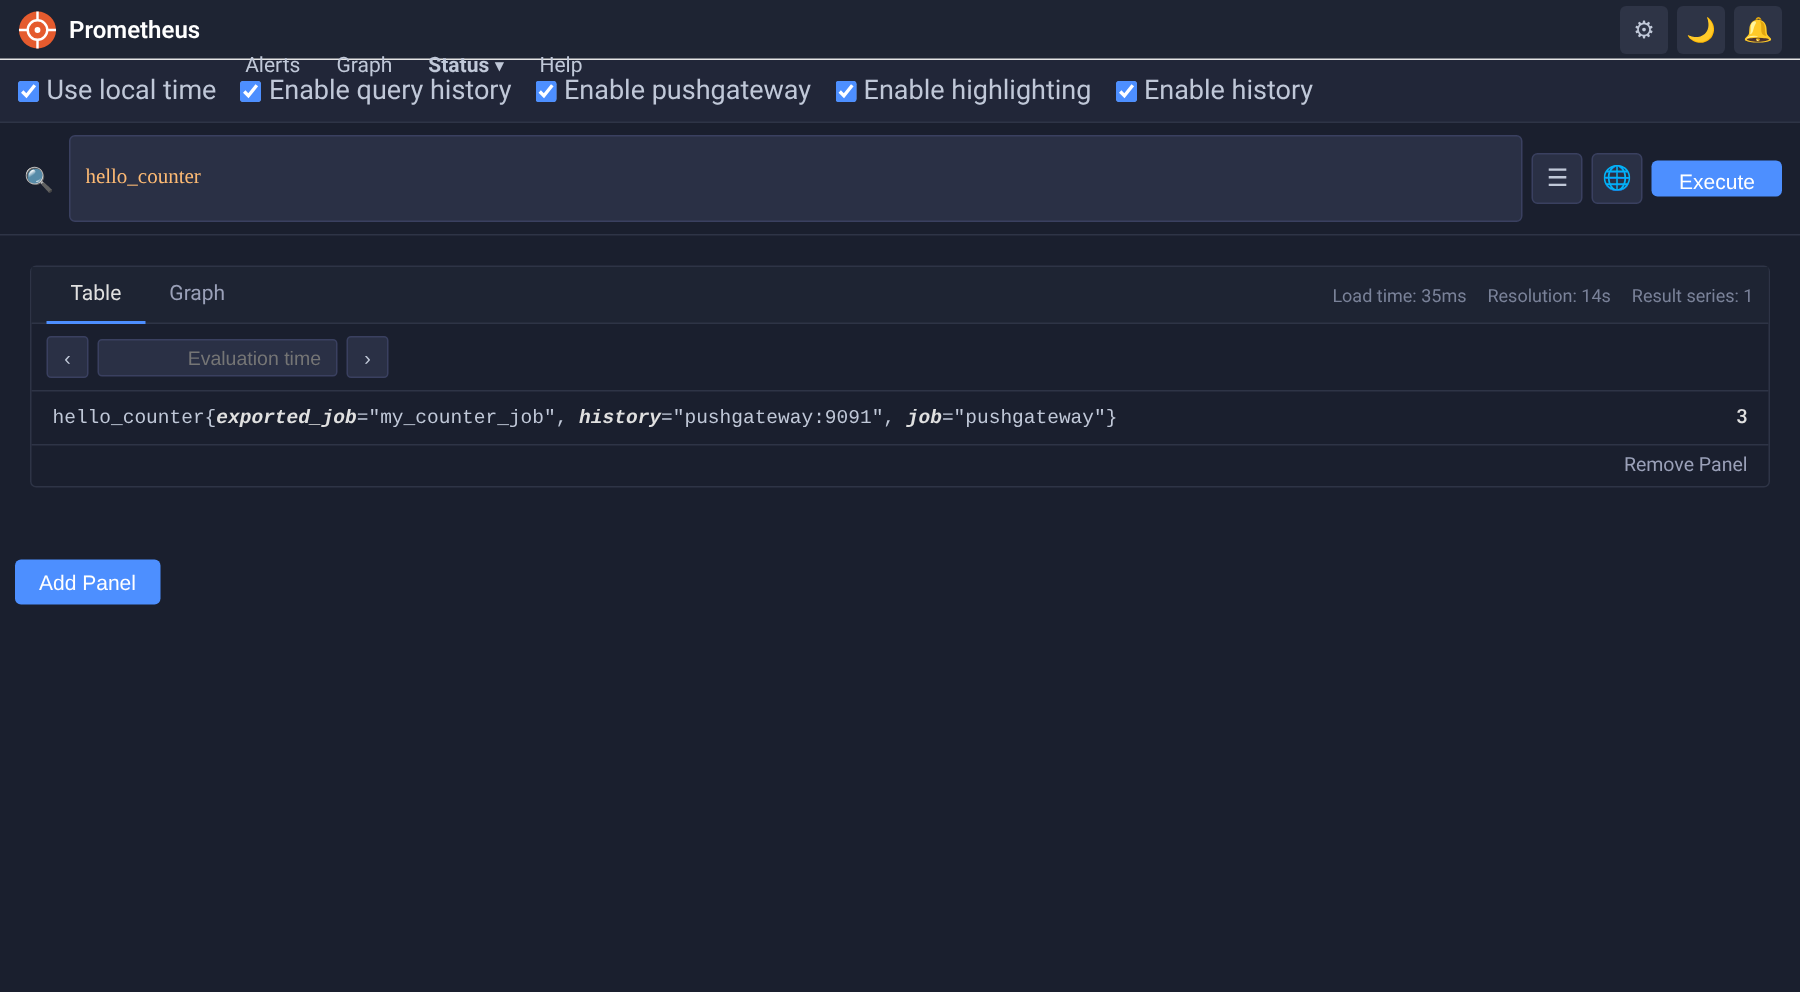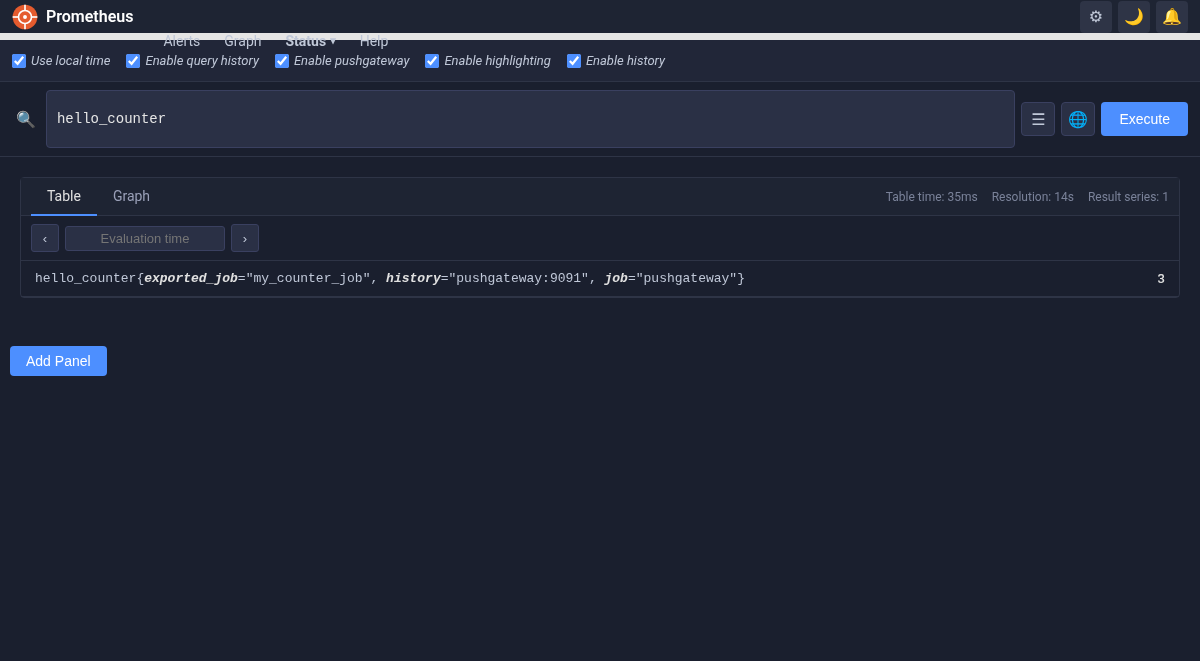--- a/index.html
+++ b/index.html
@@ -12,21 +12,21 @@
       overflow: hidden;
     }
 
     
     .navbar {
       background: #1e2433;
       display: flex;
       align-items: center;
       padding: 0 12px;
       height: 40px;
-      border-bottom: 7px solid #e5e5e5;
+      border-bottom: 1px solid #e5e5e5;
     }
     .navbar-brand {
       display: flex;
       align-items: center;
       gap: 8px;
       margin-right: 20px;
     }
     .brand-logo {
       width: 26px;
       height: 26px;
@@ -92,24 +92,23 @@
       gap: 5px;
       cursor: pointer;
     }
     .checkbox-item input[type="checkbox"] {
       accent-color: #4d8fff;
       width: 14px;
       height: 14px;
       cursor: pointer;
     }
     .checkbox-label {
-      font-size: 13px;
+      font-size: 18px;
       color: #c0c8d8;
       white-space: nowrap;
-      font-style: italic;
     }
 
     
     .query-bar {
       background: #1a1f2e;
       padding: 8px 12px;
       display: flex;
       align-items: center;
       gap: 6px;
       border-bottom: 1px solid #2e3446;
@@ -117,25 +116,25 @@
     .search-icon-wrap {
       color: #7a8299;
       font-size: 16px;
       padding: 0 4px;
     }
     .query-input {
       flex: 1;
       background: #2a3045;
       border: 1px solid #3a4060;
       border-radius: 4px;
-      color: #e5e5e5;
+      color: #fdba74;
       font-size: 14px;
       padding: 20px 10px;
       outline: none;
-      font-family: Liberation Mono, monospace;
+      font-family: Liberation Serif, serif;
     }
     .query-btn {
       background: #2a3045;
       border: 1px solid #3a4060;
       border-radius: 4px;
       color: #c0c8d8;
       width: 34px;
       height: 34px;
       display: flex;
       align-items: center;
@@ -145,21 +144,21 @@
     }
     .execute-btn {
       background: #4d8fff;
       border: none;
       border-radius: 4px;
       color: #fff;
       padding: 6px 18px;
       font-size: 14px;
       font-weight: 500;
       cursor: pointer;
-      height: 34px;
+      height: 24px;
       white-space: nowrap;
     }
 
     
     .panel {
       background: #1a1f2e;
       border: 1px solid #2e3446;
       border-radius: 4px;
       margin: 20px;
     }
@@ -216,21 +215,21 @@
       font-size: 13px;
     }
     .eval-time-input {
       background: #2a3045;
       border: 1px solid #3a4060;
       border-radius: 3px;
       color: #9aa0b8;
       font-size: 13px;
       padding: 4px 10px;
       width: 160px;
-      text-align: center;
+      text-align: right;
       outline: none;
     }
 
     
     .result-row {
       display: flex;
       align-items: center;
       justify-content: space-between;
       padding: 10px 14px;
       border-bottom: 1px solid #2e3446;
@@ -356,40 +355,43 @@
   <button class="execute-btn">Execute</button>
 </div>
 
 
 <div class="panel">
 
   <div class="panel-tabs">
     <div class="tab active">Table</div>
     <div class="tab">Graph</div>
     <div class="panel-meta">
-      <span>Table time: 35ms</span>
+      <span>Load time: 35ms</span>
       <span>Resolution: 14s</span>
       <span>Result series: 1</span>
     </div>
   </div>
 
   <div class="eval-row">
     <button class="arrow-btn">
       <span>‹</span>
     </button>
     <input class="eval-time-input" type="text" placeholder="Evaluation time" style="">
     <button class="arrow-btn">
       <span>›</span>
     </button>
   </div>
 
   <div class="result-row">
     <span class="result-metric">hello_counter{<span class="bold">exported_job</span>="my_counter_job", <span class="bold">history</span>="pushgateway:9091", <span class="bold">job</span>="pushgateway"}</span>
     <span class="result-value">3</span>
   </div>
 
+  <div class="remove-panel-row">
+    <a class="remove-link">Remove Panel</a>
+  </div>
 </div>
 
 
 <button class="add-panel-btn">Add Panel</button>
 
 
 
 
 </body></html>

